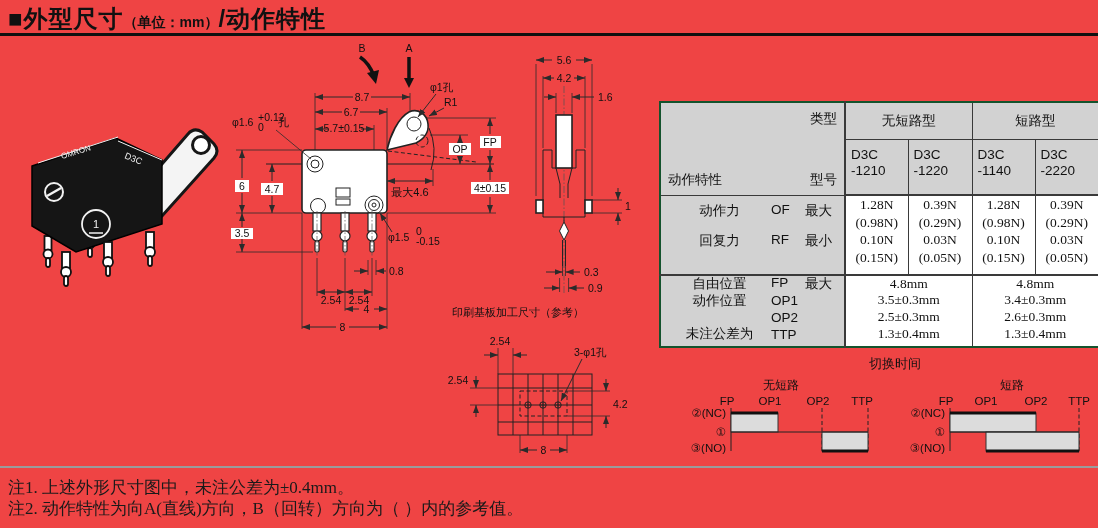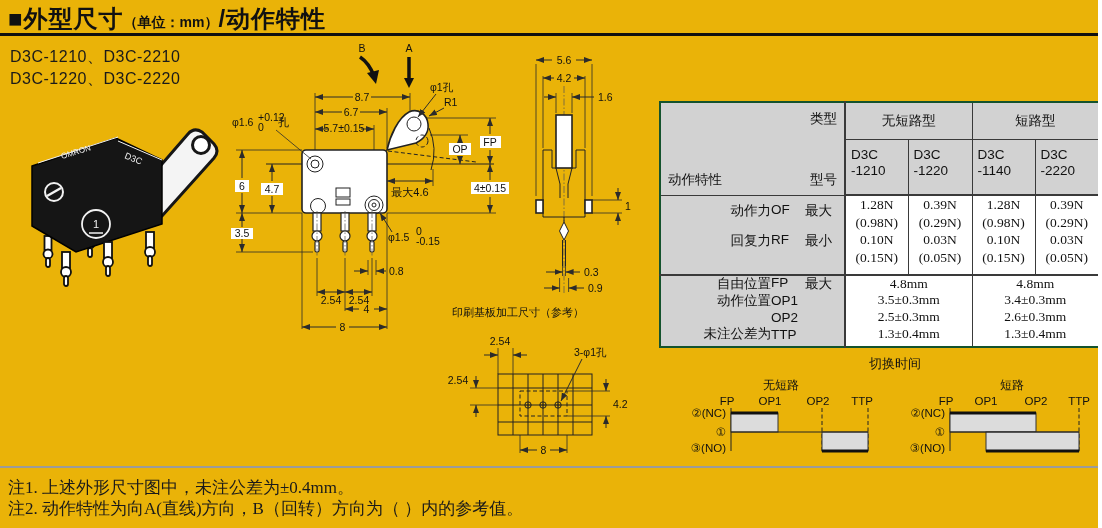--- a/index.html
+++ b/index.html
@@ -1,16 +1,16 @@
 <!DOCTYPE html>
 <html><head>
 <meta charset="utf-8">
 <style>
   html,body{margin:0;padding:0;background:#fff;}
-  .page{position:relative;width:1098px;height:528px;background:#eab308;overflow:hidden;
+  .page{position:relative;width:1098px;height:528px;background:#ef4444;overflow:hidden;
         font-family:"Liberation Sans",sans-serif;color:#111;text-decoration:underline;}
 
   
   .title{position:absolute;left:8px;top:3px;font-weight:bold;white-space:nowrap;}
   .t-main{font-size:24px;letter-spacing:1px;}
   .t-unit{font-size:14px;}
   .t-suffix{font-size:24px;letter-spacing:1px;}
   .rule-top{position:absolute;left:0;top:33px;width:1102px;height:3px;background:#101010;}
   .models{position:absolute;left:10px;top:46px;font-size:16px;line-height:22px;letter-spacing:.5px;color:#1a1a1a;}
 
@@ -48,21 +48,21 @@
   .bR2{border-right-width:2px !important;}
   .bB2{border-bottom-width:2px !important;}
   .corner{position:relative;}
   .corner .c-type{position:absolute;top:7px;right:7px;}
   .corner .c-char{position:absolute;bottom:6px;left:7px;}
   .corner .c-model{position:absolute;bottom:6px;right:7px;}
   .grp{text-align:center;vertical-align:middle !important;}
   .mcell{padding:7px 0 0 5px !important;line-height:16px;}
   .lblcell{padding:0 7px !important;}
   .lbl-row{display:flex;align-items:center;}
-  .lbl-name{flex:1;text-align:right;}
+  .lbl-name{flex:1;text-align:center;}
   .lbl-code{width:66px;display:flex;}
   .lbl-code .cd{width:34px;}
   .val{font-family:"Liberation Serif",serif;text-align:center;background:#fff;}
   .fvals{padding-top:3px;line-height:17.5px;}
   .pvals{padding-top:4px;line-height:16.8px;}
   .f-r1{margin-top:6px;}
   .f-r2{margin-top:12px;}
   .p-rows{padding-top:4px;margin-top:44px;}
   .p-rows .lbl-row{height:16.8px;}
 
@@ -74,24 +74,20 @@
 </head>
 <body>
 
 <div class="page">
 
   <div class="title">
     <span class="t-main">■外型尺寸</span><span class="t-unit">（单位：mm）</span><span class="t-suffix">/动作特性</span>
   </div>
   <div class="rule-top"></div>
 
-  <div class="models">
-    <div>D3C-1210、D3C-2210</div>
-    <div>D3C-1220、D3C-2220</div>
-  </div>
 
   <svg class="svg-product" width="222" height="192" viewBox="0 0 222 192">
 
     <g stroke="#111" stroke-width="1.8" fill="#fff">
       <g transform="translate(36,130)">
           <rect x="-3.5" y="0" width="7" height="14"></rect>
           <circle cx="0" cy="18" r="4.5"></circle>
           <rect x="-2" y="22" width="4" height="9" rx="2"></rect>
         </g>
       <g transform="translate(78,120)">

